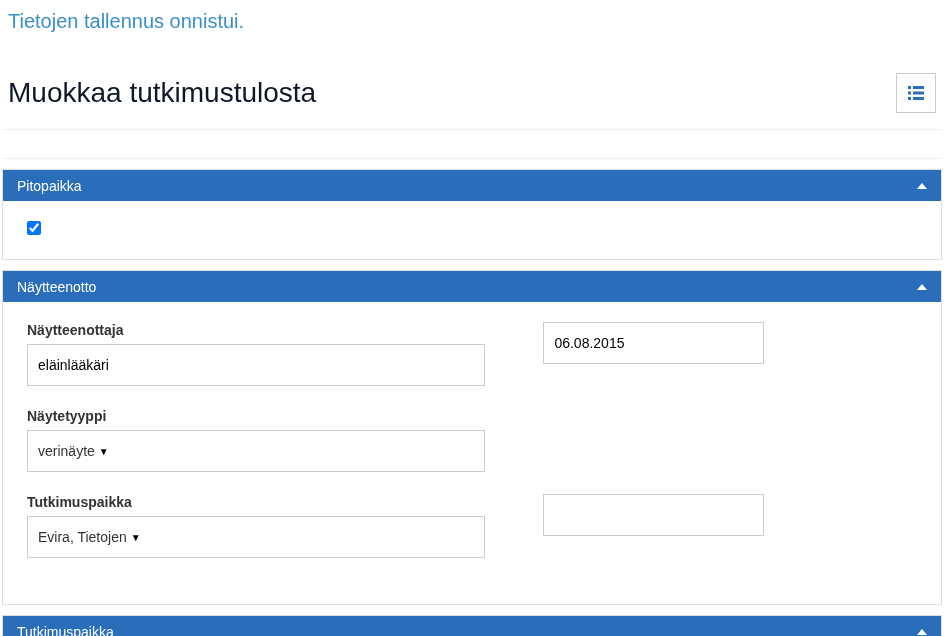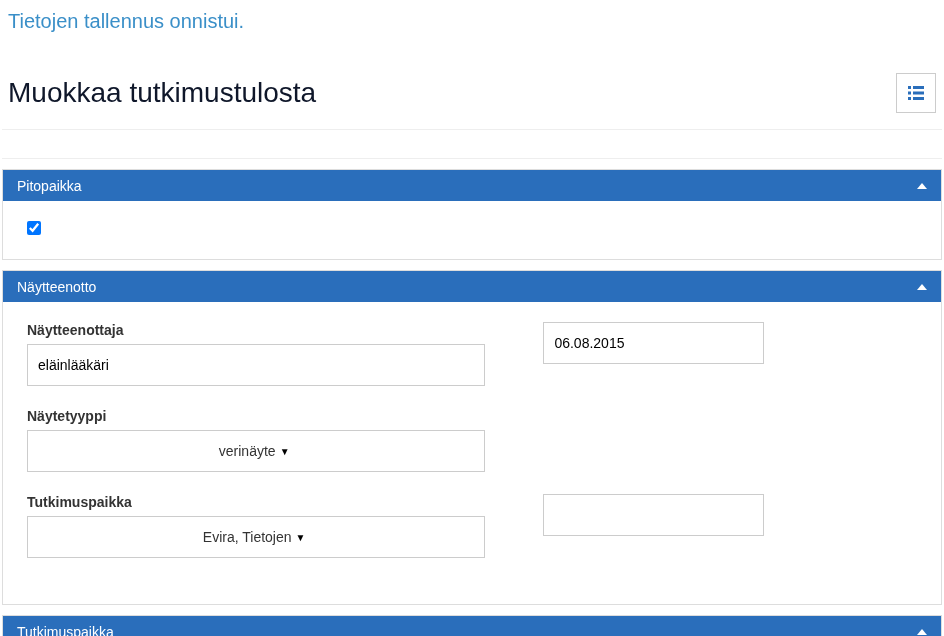--- a/index.html
+++ b/index.html
@@ -103,21 +103,21 @@
     height: 32px;
     border: 1px solid #ccc;
     padding: 20px 10px;
     font-size: 14px;
     font-family: inherit;
     background: #fff;
   }
   .field .select {
     display: flex;
     align-items: center;
-    justify-content: center;
+    justify-content: flex-start;
     cursor: pointer;
     position: relative;
   }
   .select-caret {
     width: 18px;
     height: 100%;
     display: flex;
     align-items: center;
     justify-content: center;
     font-size: 10px;

